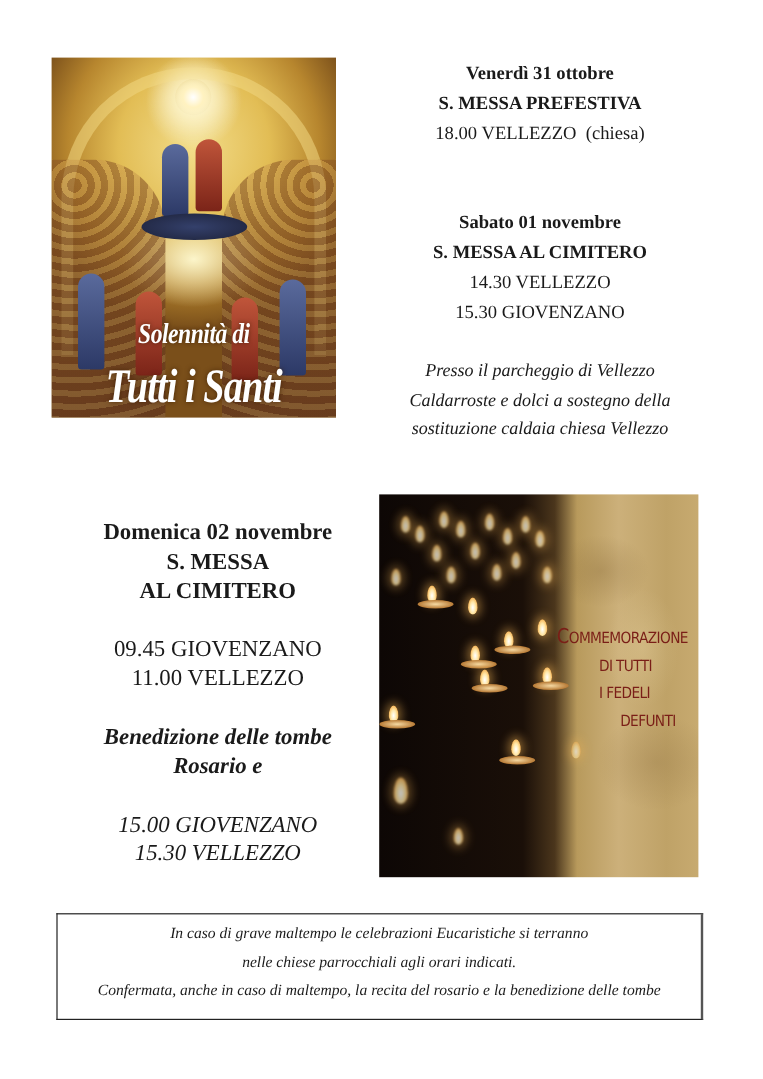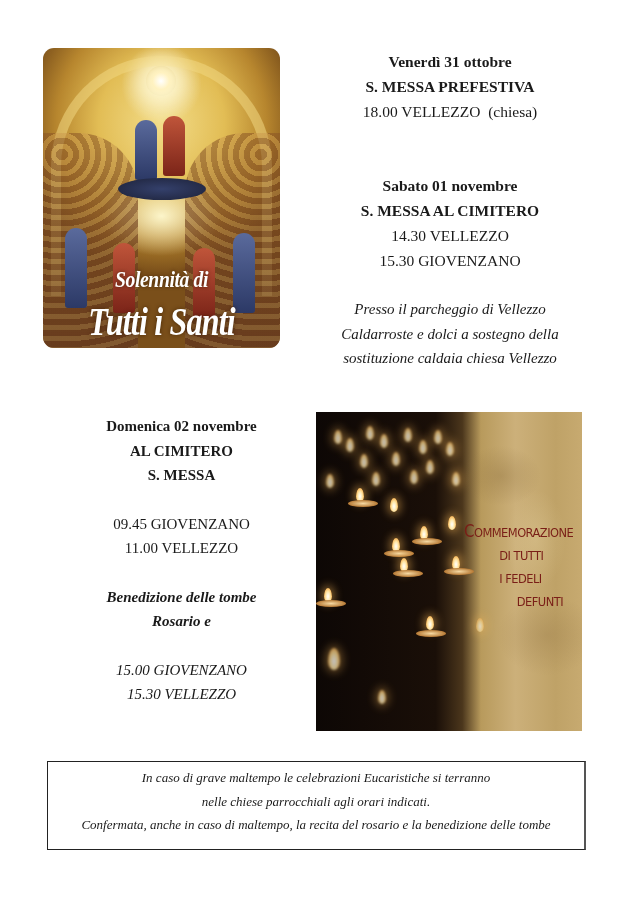--- a/index.html
+++ b/index.html
@@ -13,21 +13,20 @@
     .b { font-weight: bold; }
     .i { font-style: italic; }
 
     
     #img-saints {
       left: 43px; top: 48px; width: 237px; height: 300px; overflow: hidden;
       background:
         radial-gradient(ellipse 60px 40px at 50% 56%, rgba(255,250,210,0.95), rgba(255,240,170,0) 100%),
         radial-gradient(ellipse 40px 40px at 50% 12%, rgba(255,255,235,0.9), rgba(255,240,190,0) 100%),
         radial-gradient(ellipse 140px 150px at 50% 25%, #f3dd8a 0%, #e2bd55 45%, #b7862e 75%, #7a4f1a 100%);
-      border-radius: 11px;
     }
     #img-saints .arch {
       position: absolute; left: 8px; top: 8px; width: 221px; height: 240px;
       border: 10px solid rgba(240,215,130,0.55); border-bottom: none;
       border-radius: 110px 110px 0 0; box-sizing: border-box;
     }
     #img-saints .sun {
       position: absolute; left: 103px; top: 18px; width: 30px; height: 30px; border-radius: 50%;
       background: radial-gradient(circle, #ffffff 0%, #fff2c0 40%, rgba(255,230,150,0) 75%);
       box-shadow: 0 0 18px 8px rgba(255,245,200,0.6);
@@ -98,21 +97,21 @@
       font-family: "DejaVu Sans", sans-serif; color: #7a1e17; font-size: 13px; line-height: 23px;
       letter-spacing: -0.6px; transform: scaleX(0.88); transform-origin: left top;
     }
     #img-candles .caption span { display: block; white-space: nowrap; }
     #img-candles .caption .big { font-size: 17px; }
 
     
     #fri { left: 300px; top: 49px; width: 300px; font-size: 15.5px; line-height: 25px; }
     #sat { left: 300px; top: 173px; width: 300px; font-size: 15.5px; line-height: 25px; }
     #note-right { left: 300px; top: 297px; width: 300px; font-size: 15px; line-height: 24.5px; }
-    #sun { left: 60px; top: 414px; width: 243px; font-size: 15px; line-height: 24.5px; }
+    #sun { left: 60px; top: 432px; width: 243px; font-size: 19px; line-height: 24.5px; }
     #sun .gap { height: 24px; }
 
     
     #notice {
       left: 47px; top: 761px; width: 539px; height: 89px; box-sizing: border-box;
       border: 1px solid #222; border-right: 2px solid #555;
       padding-top: 4px; font-size: 13px; line-height: 23.5px; font-style: italic;
     }
   </style>
 </head>
@@ -148,22 +147,22 @@
 </div>
 
 <div id="note-right" class="abs center i">
   <span class="line">Presso il parcheggio di Vellezzo</span>
   <span class="line">Caldarroste e dolci a sostegno della</span>
   <span class="line">sostituzione caldaia chiesa Vellezzo</span>
 </div>
 
 <div id="sun" class="abs center">
   <span class="line b">Domenica 02 novembre</span>
+  <span class="line b">S. MESSA</span>
   <span class="line b">AL CIMITERO</span>
-  <span class="line b">S. MESSA</span>
   <div class="gap"></div>
   <span class="line">09.45 GIOVENZANO</span>
   <span class="line">11.00 VELLEZZO</span>
   <div class="gap"></div>
   <span class="line b i">Benedizione delle tombe</span>
   <span class="line b i">Rosario e</span>
   <div class="gap"></div>
   <span class="line i">15.00 GIOVENZANO</span>
   <span class="line i">15.30 VELLEZZO</span>
 </div>

